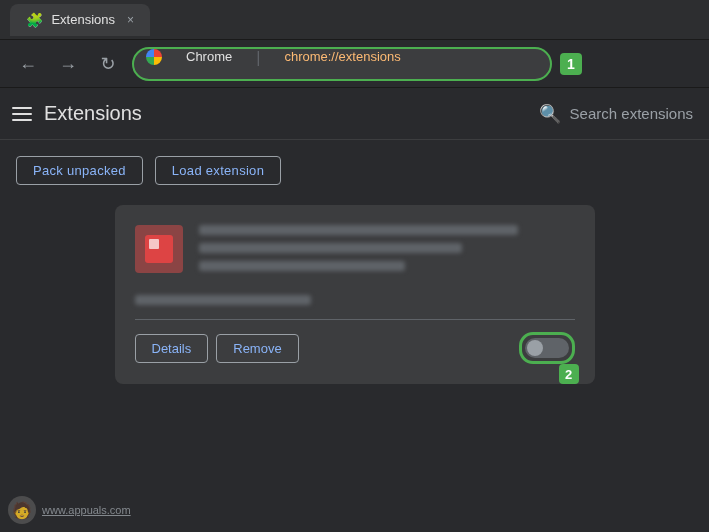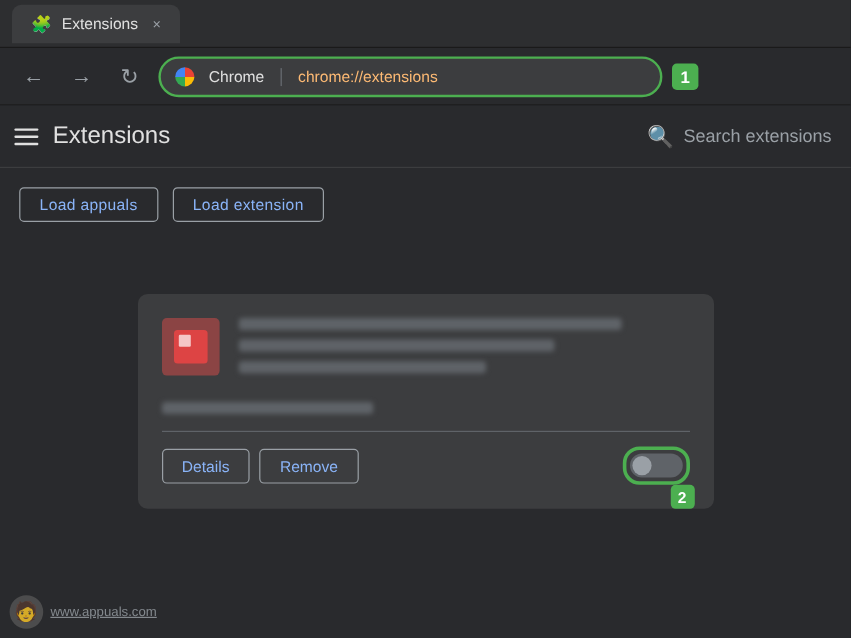--- a/index.html
+++ b/index.html
@@ -76,23 +76,22 @@
       flex: 1;
       max-width: 420px;
       position: relative;
     }
     .address-bar {
       background: #3c3d3f;
       border: 2px solid #4caf50;
       border-radius: 20px;
       height: 34px;
       display: flex;
-      align-items: center;
       padding: 0 12px;
-      gap: 12px;
+      gap: 24px;
       color: #e0e0e0;
       font-size: 13px;
     }
     .chrome-logo {
       width: 16px;
       height: 16px;
       border-radius: 50%;
       background: conic-gradient(#ea4335 0deg 90deg, #fbbc05 90deg 180deg, #34a853 180deg 270deg, #4285f4 270deg 360deg);
       flex-shrink: 0;
     }
@@ -193,21 +192,20 @@
       font-size: 13px;
       font-weight: 500;
       cursor: pointer;
       letter-spacing: 0.3px;
     }
 
     
     .ext-list {
       padding: 0 16px 16px;
       background: #292a2d;
-      margin-top: 40px;
     }
     .ext-card {
       background: #3c3d3f;
       border-radius: 8px;
       padding: 20px;
       max-width: 480px;
       margin: 0 auto;
     }
     .ext-card-top {
       display: flex;
@@ -399,21 +397,21 @@
       </div>
       <span class="ext-title">Extensions</span>
     </div>
     <div class="ext-header-right">
       <span class="search-icon-area">🔍</span>
       <span class="search-placeholder">Search extensions</span>
     </div>
   </div>
 
   <div class="action-buttons">
-    <button class="action-btn">Load appuals</button>
+    <button class="action-btn">Pack unpacked</button>
     <button class="action-btn">Load extension</button>
   </div>
 
   <div class="ext-list">
     <div class="ext-card">
       <div class="ext-card-top">
         <div class="ext-icon">
           <div class="ext-icon-inner"></div>
         </div>
         <div class="ext-info">

